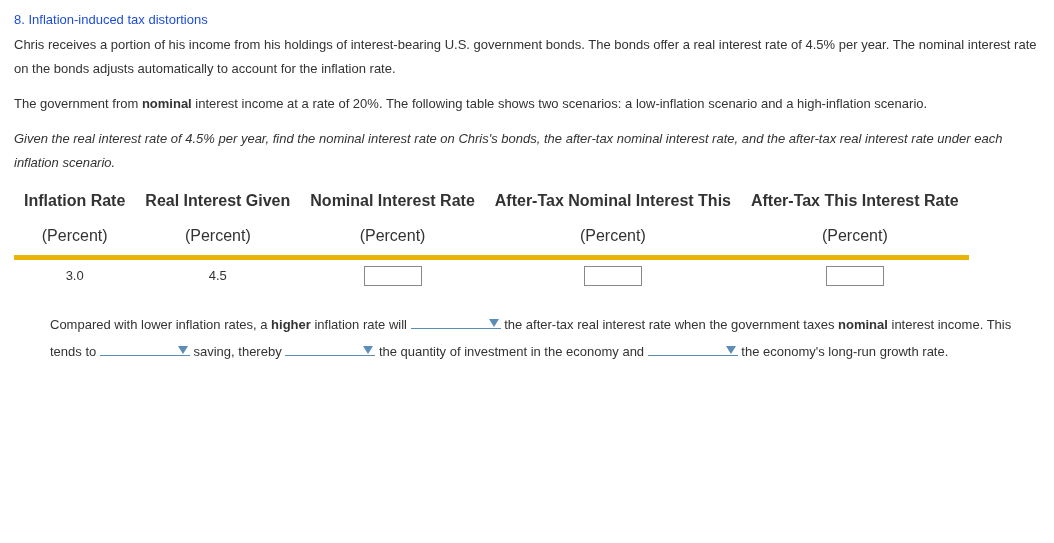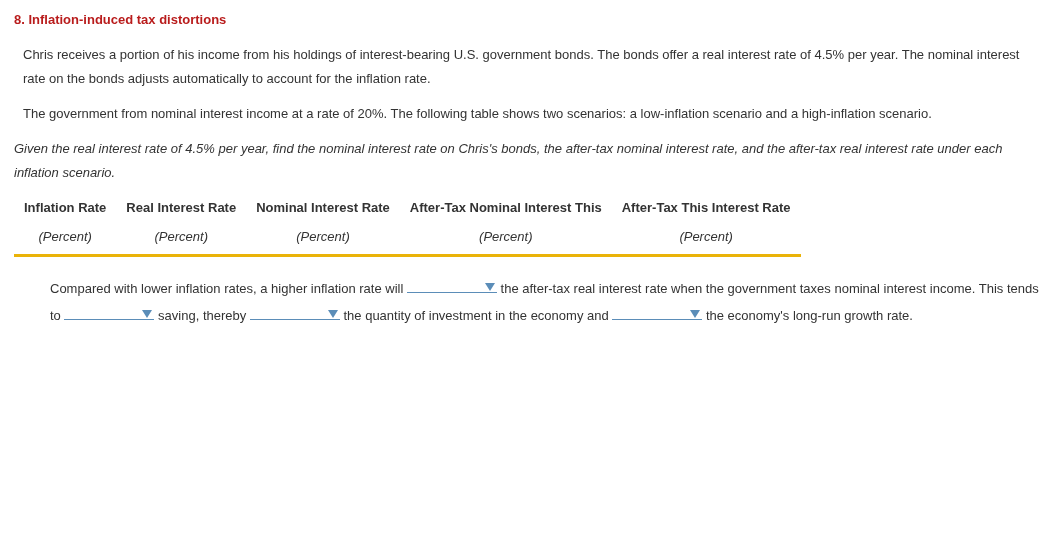--- a/index.html
+++ b/index.html
@@ -9,50 +9,47 @@
       font-family: Verdana, Geneva, sans-serif;
       font-size: 13px;
       color: #333;
       margin: 0;
       padding: 8px 14px;
       line-height: 1.9;
       background: #fff;
       width: 1054px;
     }
     .heading {
-      color: #b91c1c;
-      font-weight: bold;
+      color: #1d4ed8;
+      font-weight: normal;
       font-size: 13px;
-      margin-bottom: 10px;
     }
     .paragraph {
       margin-bottom: 10px;
-      margin-left: 9px;
     }
     .bold {
-      font-weight: normal;
+      font-weight: bold;
     }
     .italic-instruction {
       font-style: italic;
       margin-bottom: 8px;
     }
     table {
       border-collapse: collapse;
       margin: 4px 0 18px 0;
     }
     th {
       font-weight: bold;
       text-align: center;
       padding: 2px 10px;
-      font-size: 13px;
+      font-size: 16px;
     }
     th.sub {
       font-weight: normal;
-      font-style: italic;
-      border-bottom: 3px solid #eab308;
+      border-bottom: 5px solid #eab308;
       padding-bottom: 4px;
     }
     td {
       text-align: center;
       padding: 4px 10px;
     }
     .num-input {
       width: 58px;
       height: 20px;
       border: 1px solid #888;
@@ -93,32 +90,39 @@
 <div class="paragraph">
   <span>The government from </span><span class="bold">nominal</span><span> interest income at a rate of 20%. The following table shows two scenarios: a low-inflation scenario and a high-inflation scenario.</span>
 </div>
 
 <div class="italic-instruction">Given the real interest rate of 4.5% per year, find the nominal interest rate on Chris's bonds, the after-tax nominal interest rate, and the after-tax real interest rate under each inflation scenario.</div>
 
 <table>
   <thead>
     <tr>
       <th>Inflation Rate</th>
-      <th>Real Interest Rate</th>
+      <th>Real Interest Given</th>
       <th>Nominal Interest Rate</th>
       <th>After-Tax Nominal Interest This</th>
       <th>After-Tax This Interest Rate</th>
     </tr>
     <tr>
       <th class="sub">(Percent)</th>
       <th class="sub">(Percent)</th>
       <th class="sub">(Percent)</th>
       <th class="sub">(Percent)</th>
       <th class="sub">(Percent)</th>
     </tr>
   </thead>
   <tbody>
+    <tr>
+      <td>3.0</td>
+      <td>4.5</td>
+      <td><input type="text" class="num-input" style=""></td>
+      <td><input type="text" class="num-input" style=""></td>
+      <td><input type="text" class="num-input" style=""></td>
+    </tr>
   </tbody>
 </table>
 
 <div class="fill-in">
   <span>Compared with lower inflation rates, a </span><span class="bold">higher</span><span> inflation rate will </span><span class="dropdown"><span class="triangle"></span></span><span> the after-tax real interest rate when the government taxes </span><span class="bold">nominal</span><span> interest income. This tends to </span><span class="dropdown"><span class="triangle"></span></span><span> saving, thereby </span><span class="dropdown"><span class="triangle"></span></span><span> the quantity of investment in the economy and </span><span class="dropdown"><span class="triangle"></span></span><span> the economy's long-run growth rate.</span>
 </div>
 
 </body></html>

